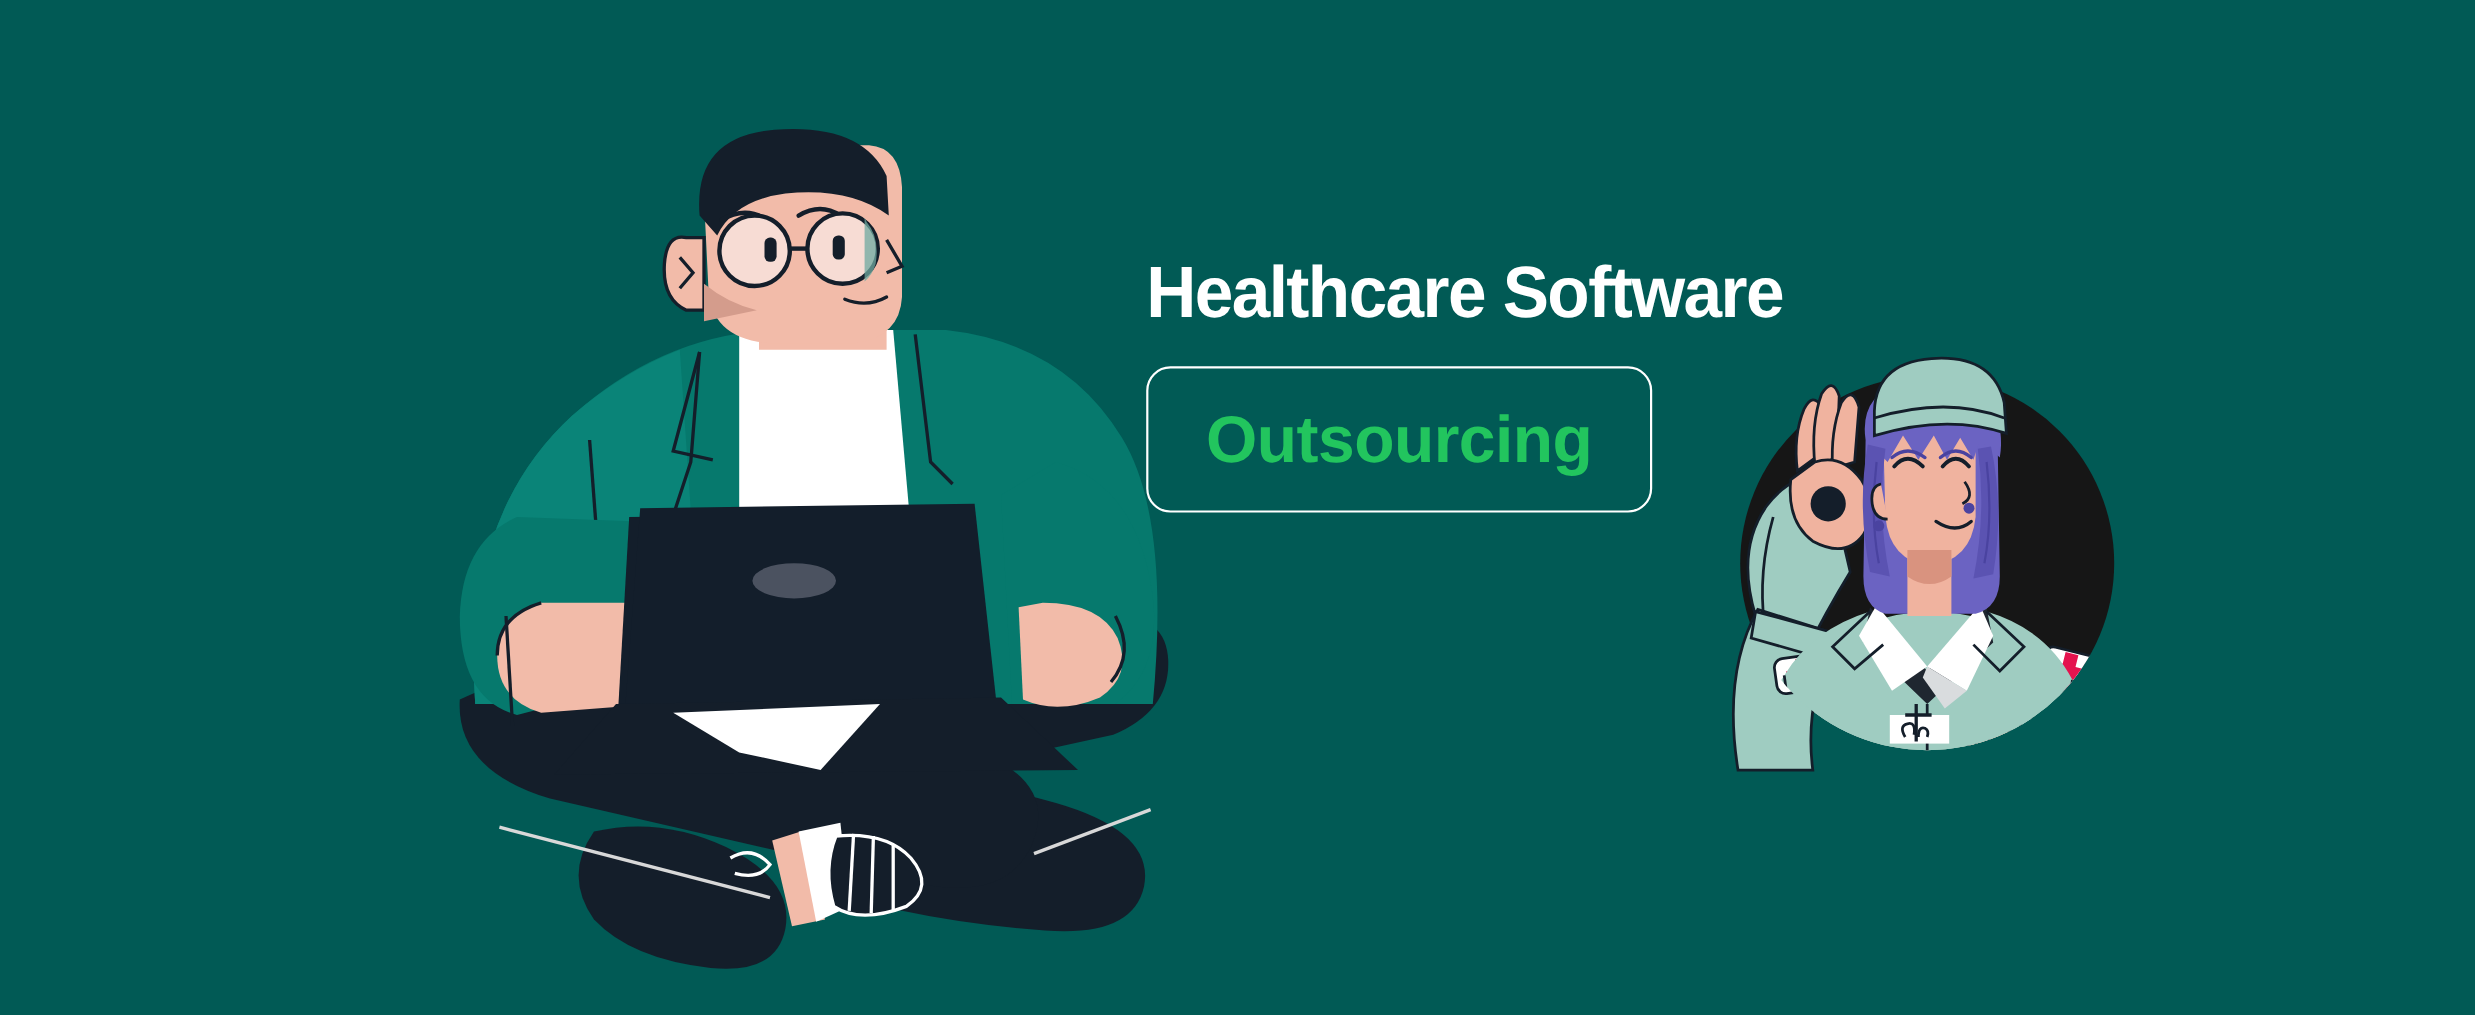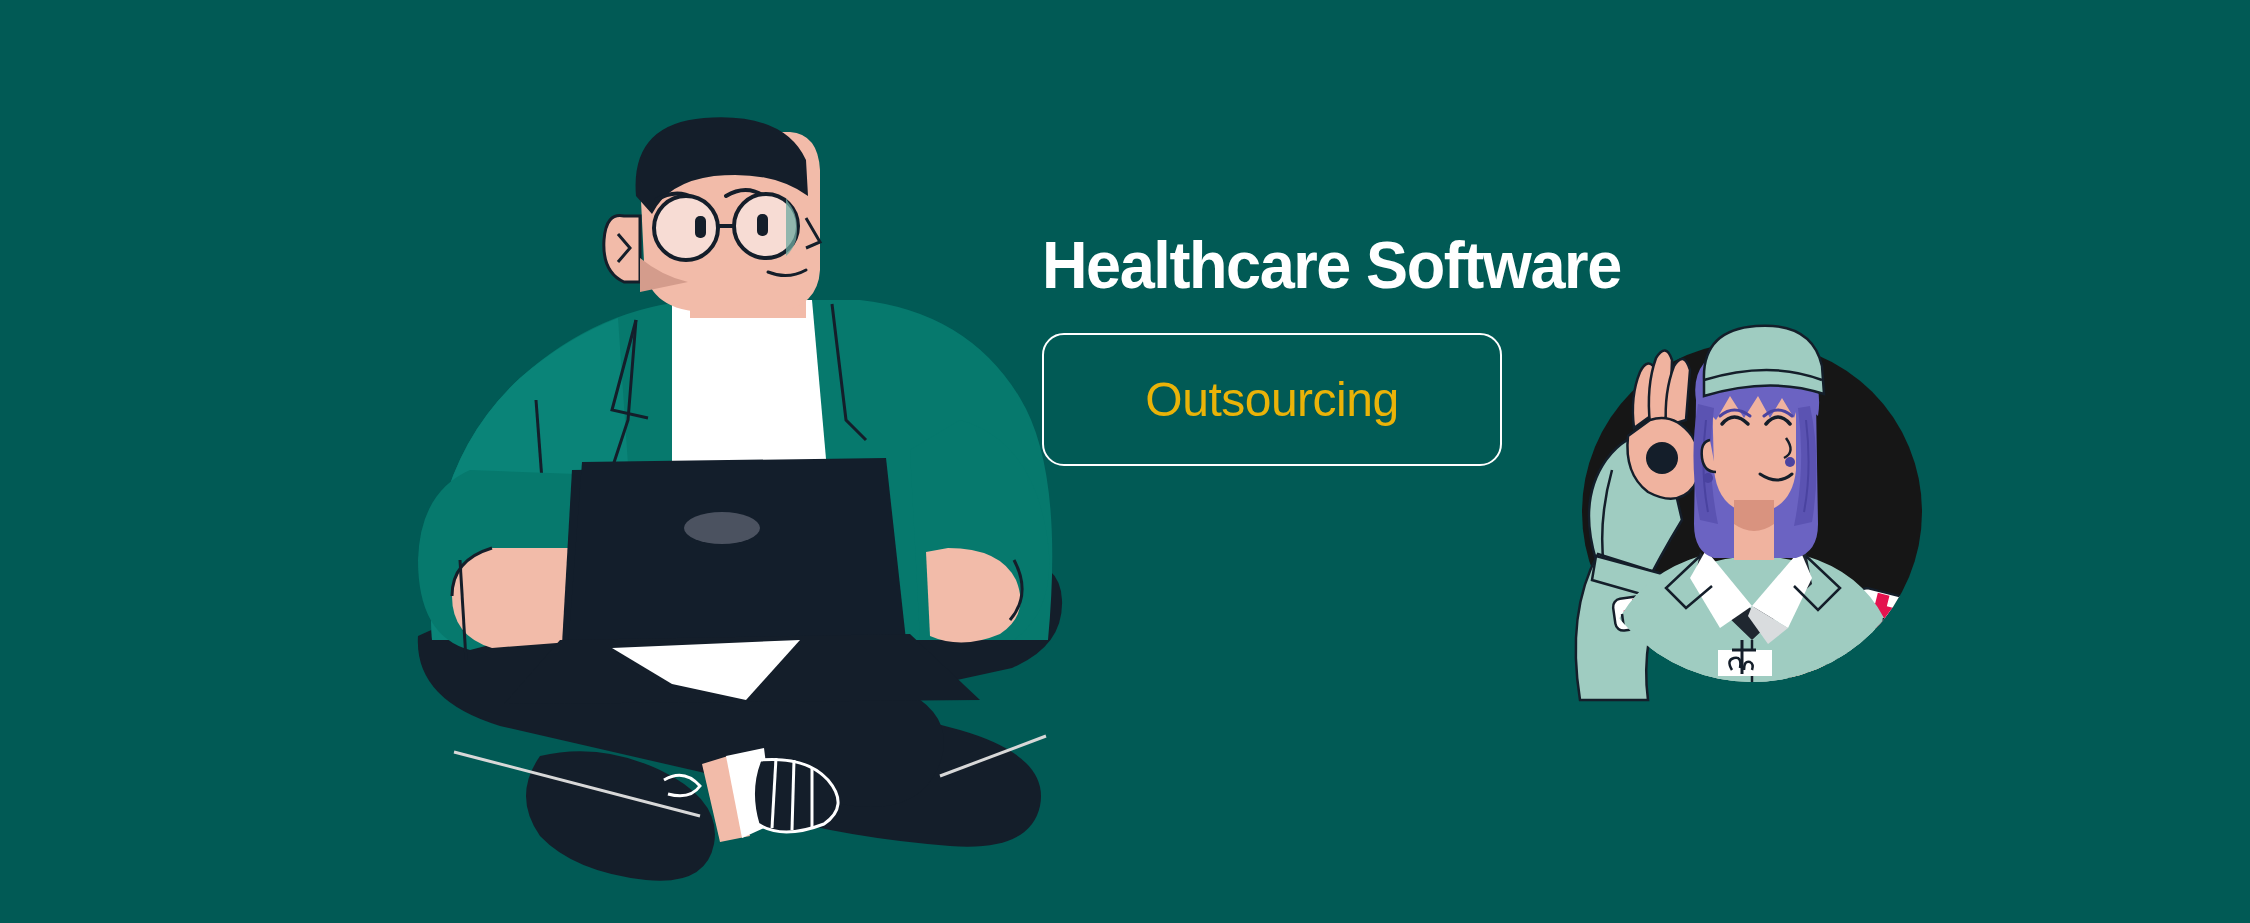--- a/index.html
+++ b/index.html
@@ -32,24 +32,24 @@
   #subtitle-box{
     position:absolute;left:1042px;top:333px;
     width:460px;height:133px;
     border:2px solid #ffffff;
     border-radius:22px;
     box-sizing:border-box;
     display:flex;align-items:center;justify-content:center;
   }
   #subtitle{
     font-family:"Liberation Sans", sans-serif;
-    font-weight:normal;
-    font-size:48px;
+    font-weight:bold;
+    font-size:60px;
     letter-spacing:-0.5px;
-    color:#eab308;
+    color:#22c55e;
     white-space:nowrap;
   }
 </style>
 </head>
 <body>
 
 <div id="banner">
 
   <svg class="layer" viewBox="0 0 2250 923" xmlns="http://www.w3.org/2000/svg">
 

